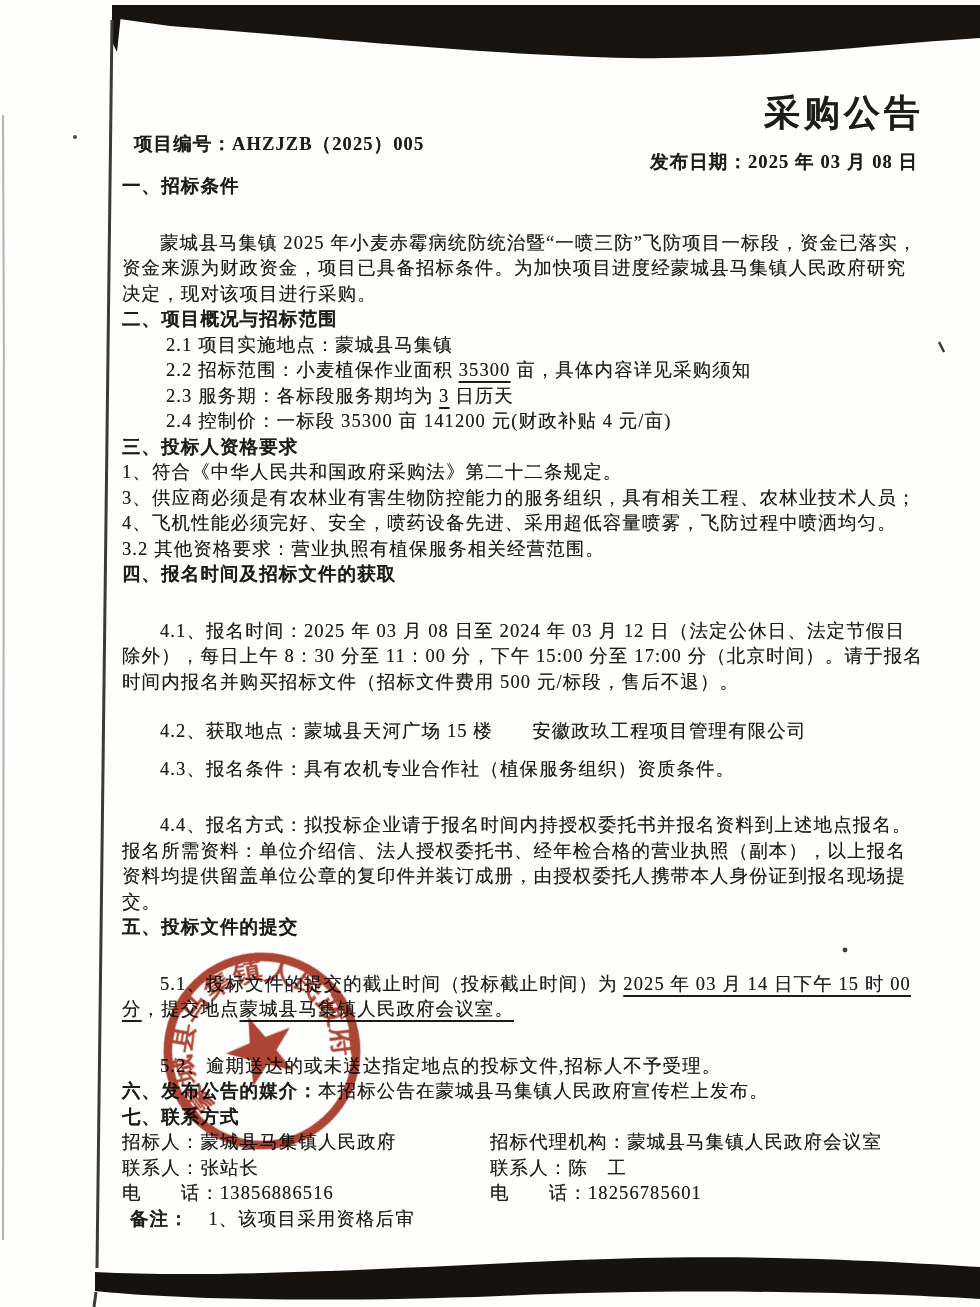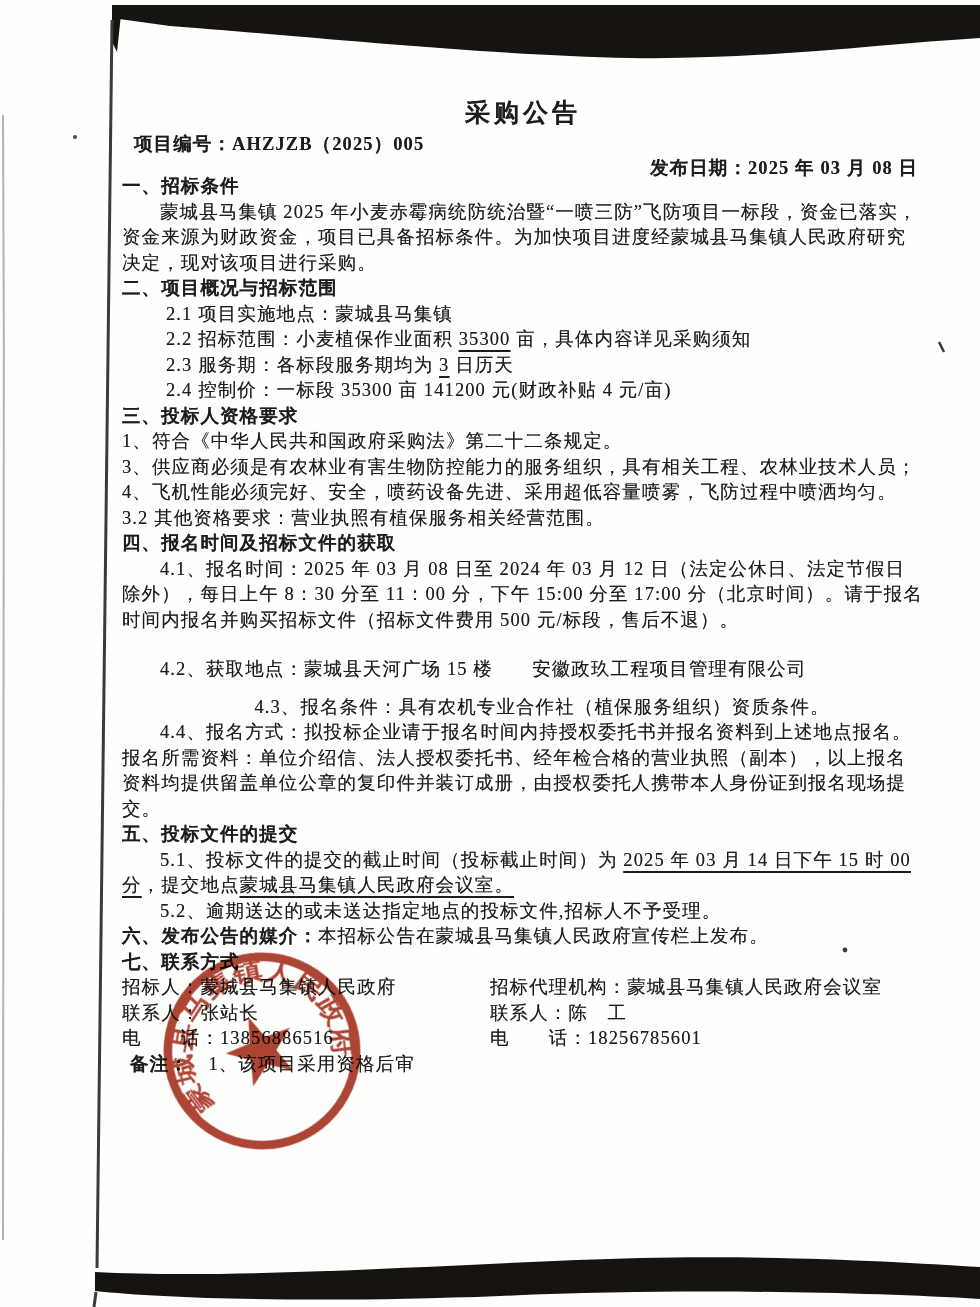--- a/index.html
+++ b/index.html
@@ -9,33 +9,33 @@
     font-family:"Liberation Serif","DejaVu Serif",serif;
     color:#1d1c1b;
   }
   .artifacts { position:absolute; left:0; top:0; width:980px; height:1307px; pointer-events:none; }
   .content {
     position:absolute; left:122px; top:96px; width:802px;
     font-size:18.5px; line-height:25.5px; letter-spacing:1.1px;
     text-shadow:0 0 0.5px rgba(20,18,16,.55);
   }
   .title {
-    margin:0 0 2px 0; text-align:center;
-    font-size:25px; font-weight:bold; letter-spacing:4px; line-height:34px;
+    margin:0 0 2px 0; text-align:right;
+    font-size:36px; font-weight:bold; letter-spacing:4px; line-height:34px;
   }
   .hdr { position:relative; height:42px; }
   .proj { position:absolute; left:12px; top:0; font-weight:bold; }
-  .date { position:absolute; left:528px; top:24px; font-weight:bold; white-space:nowrap; }
+  .date { position:absolute; left:528px; top:18px; font-weight:bold; white-space:nowrap; }
   .h  { font-weight:bold; }
   .para { margin:0; }
-  .ind  { text-indent:38px; }
+  .ind  { text-indent:38px;margin-top:31px; }
   .sub  { padding-left:44px; }
   .u { text-decoration:underline; text-underline-offset:5px; text-decoration-thickness:1.6px; }
   .sp-lg { margin-top:24px; }
-  .sp-md { margin-top:12px;text-align:center; }
+  .sp-md { margin-top:12px; }
   .contacts { display:grid; grid-template-columns:366px 1fr; column-gap:2px; }
   .contacts .col > div { white-space:nowrap; }
   .note { padding-left:8px; }
   .b { font-weight:bold; }
   .stamp {
     position:absolute; left:155px; top:944px; width:214px; height:214px;
     transform:rotate(-22deg);
     mix-blend-mode:multiply; opacity:.9; filter:blur(.4px);
   }
 </style>

